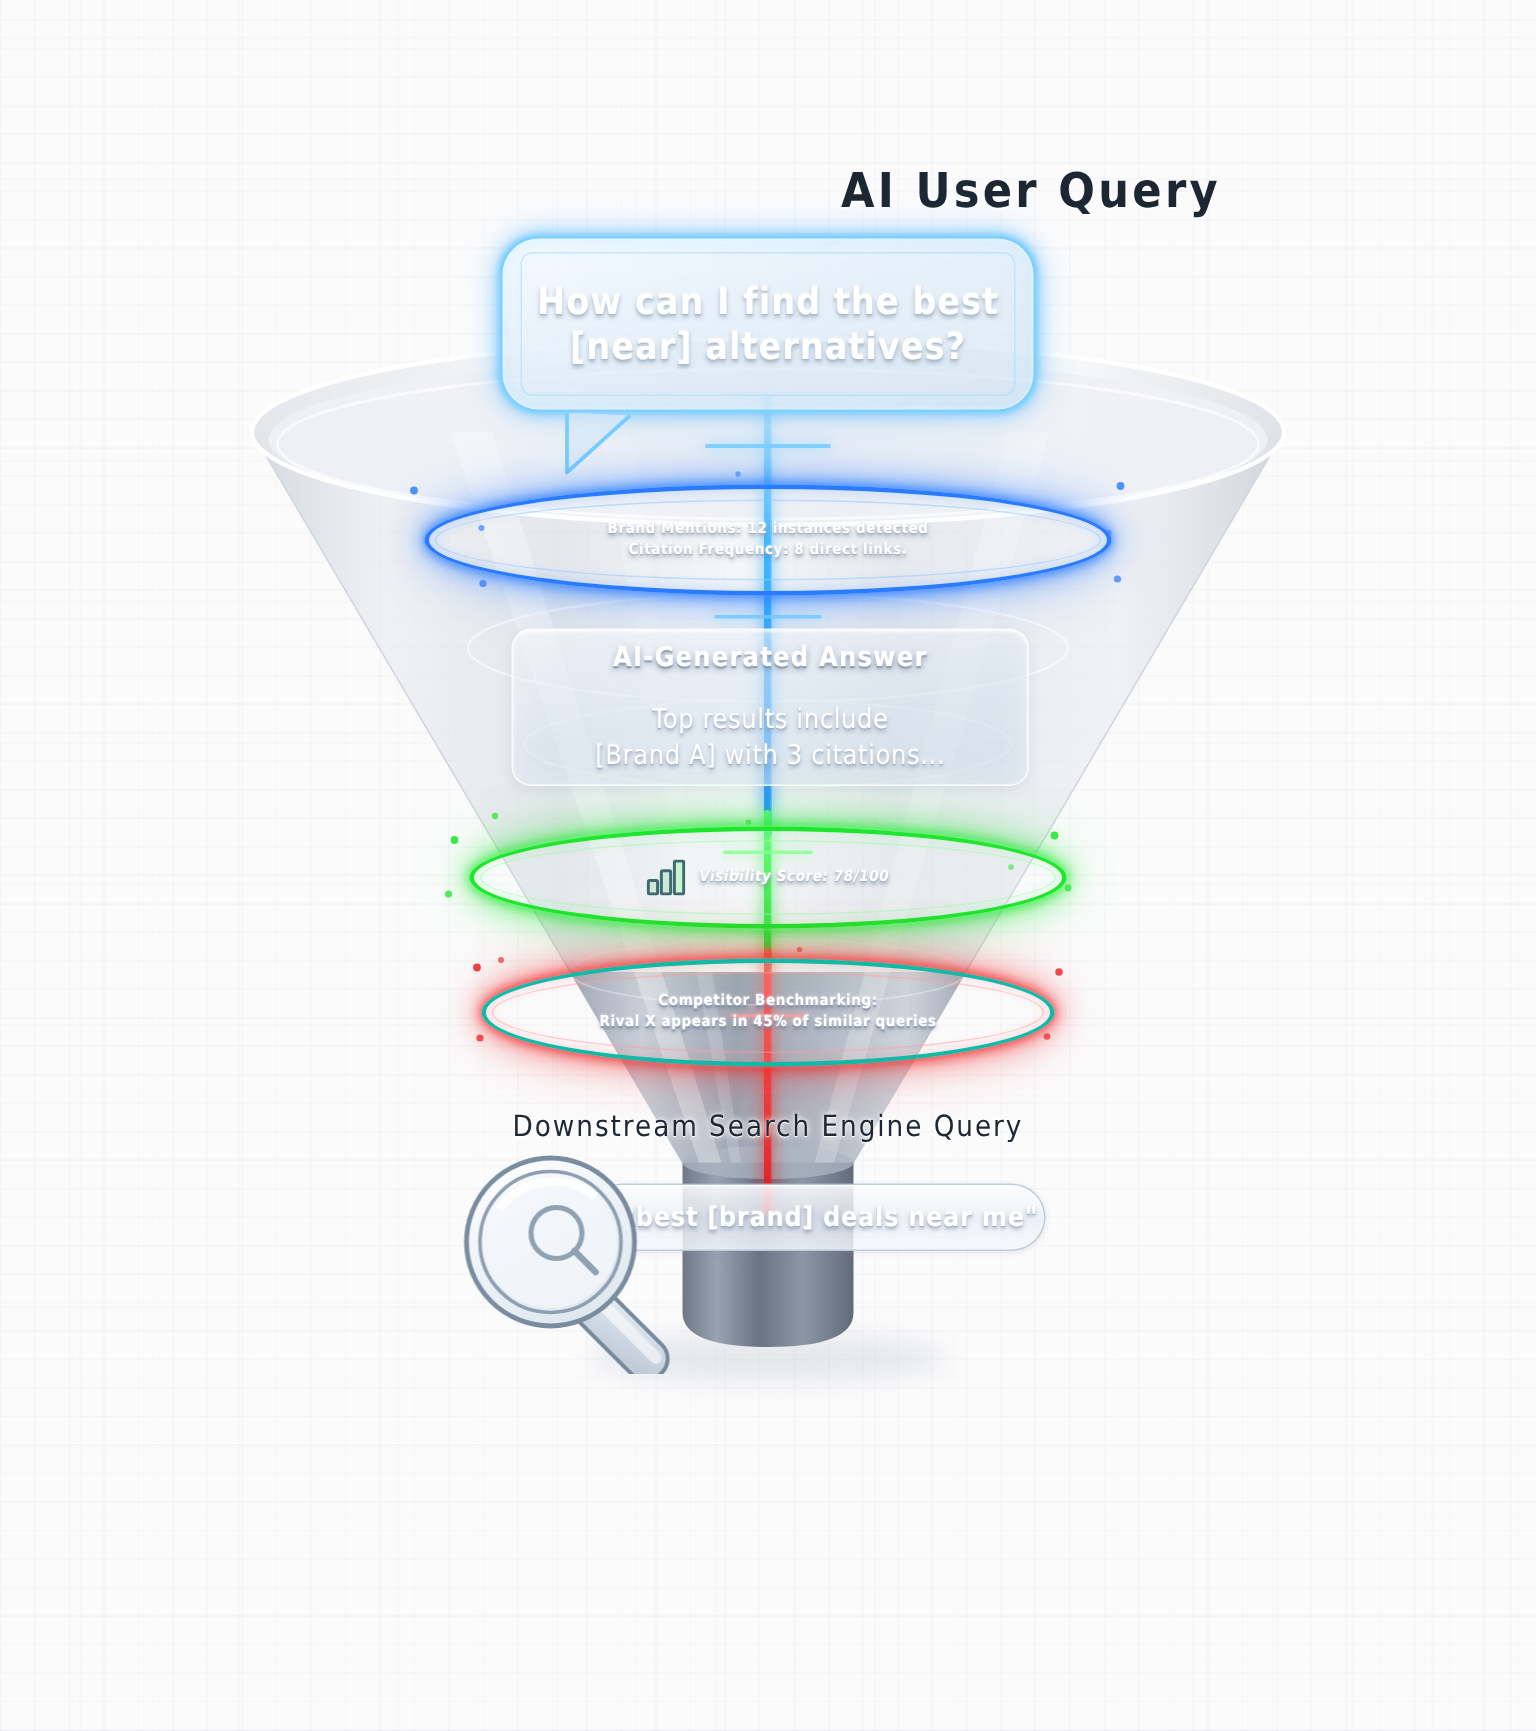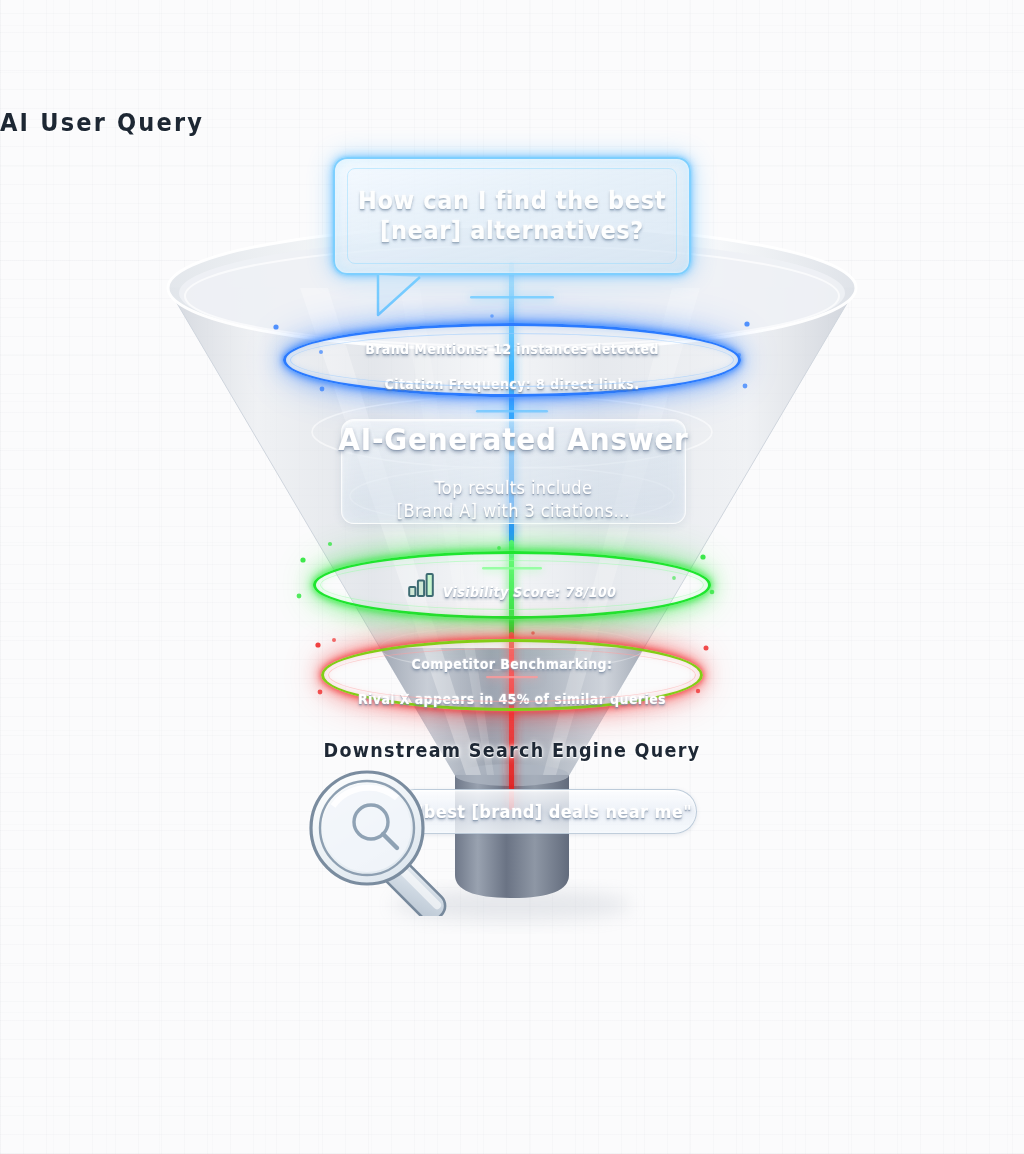--- a/index.html
+++ b/index.html
@@ -32,32 +32,32 @@
   #funnel-group { position: absolute; left: 0; top: 0; width: 1024px; height: 1000px; }
 
   
   .techno {
     font-family: "DejaVu Sans", "Liberation Sans", sans-serif;
     letter-spacing: 1.5px;
     font-stretch: condensed;
   }
   #title-ai-user-query {
     position: absolute; top: 108px; left: 0; width: 814px;
-    text-align: left;
-    font-size: 25px; font-weight: 700;
+    text-align: right;
+    font-size: 32px; font-weight: 700;
     color: #1d2733;
     letter-spacing: 2.2px;
     text-shadow: 0 1px 0 #fff;
   }
 
   
   #speech-bubble {
     position: absolute; left: 333px; top: 157px;
     width: 358px; height: 118px;
-    border-radius: 14px;
+    border-radius: 26px;
     border: 2.5px solid rgba(120,205,255,0.95);
     background: linear-gradient(165deg, rgba(244,250,255,0.80) 0%, rgba(222,236,248,0.72) 45%, rgba(205,223,240,0.66) 100%);
     box-shadow:
       0 0 3px rgba(120,205,255,0.9),
       0 0 10px rgba(90,185,255,0.75),
       0 0 24px rgba(80,180,255,0.45),
       inset 0 0 14px rgba(180,230,255,0.55),
       inset 0 0 3px rgba(255,255,255,0.9);
     display: flex; flex-direction: column;
     align-items: center; justify-content: center;
@@ -88,28 +88,27 @@
 
   
   .neon-ellipse {
     position: absolute;
     border-radius: 50%;
     display: flex; flex-direction: column;
     align-items: center; justify-content: center;
     text-align: center;
   }
   .ellipse-text {
-    font-size: 14px; font-weight: 600; color: #ffffff;
+    font-size: 10px; font-weight: 600; color: #ffffff;
     letter-spacing: 0.4px; line-height: 1.42;
     white-space: nowrap;
     text-shadow:
       0 0 2px rgba(255,255,255,0.9),
       0 1px 1px rgba(100,120,145,0.9),
       0 2px 3px rgba(80,100,130,0.55);
-    margin-top: 15px;
   }
 
   #ellipse-brand-mentions {
     left: 283px; top: 323px; width: 458px; height: 74px;
     border: 3px solid #2b7bff;
     box-shadow:
       0 0 3px #63a6ff, 0 0 9px #2b7bff, 0 0 22px rgba(43,123,255,0.65),
       0 0 44px rgba(43,123,255,0.33),
       inset 0 0 10px rgba(90,160,255,0.35);
   }
@@ -126,21 +125,21 @@
       0 0 44px rgba(31,229,47,0.3),
       inset 0 0 10px rgba(120,255,140,0.3);
   }
   #ellipse-visibility::after {
     content: ""; position: absolute; left: 4px; right: 4px; top: 6px; bottom: 6px;
     border-radius: 50%; border: 1.5px solid rgba(150,255,165,0.5);
   }
 
   #ellipse-competitor {
     left: 321px; top: 639px; width: 382px; height: 72px;
-    border: 3px solid #84cc16;
+    border: 3px solid #14b8a6;
     box-shadow:
       0 0 3px #ff7575, 0 0 9px #ef2222, 0 0 22px rgba(239,34,34,0.58),
       0 0 44px rgba(239,34,34,0.3),
       inset 0 0 10px rgba(255,120,120,0.28);
   }
   #ellipse-competitor::after {
     content: ""; position: absolute; left: 4px; right: 4px; top: 6px; bottom: 6px;
     border-radius: 50%; border: 1.5px solid rgba(255,160,160,0.5);
   }
 
@@ -154,41 +153,41 @@
     border: 1.5px solid rgba(255,255,255,0.85);
     background: linear-gradient(170deg, rgba(238,244,250,0.62) 0%, rgba(214,226,238,0.55) 50%, rgba(198,212,228,0.5) 100%);
     box-shadow:
       inset 0 1px 2px rgba(255,255,255,0.9),
       inset 0 0 18px rgba(255,255,255,0.35),
       0 2px 8px rgba(120,140,165,0.16);
     display: flex; flex-direction: column;
     align-items: center; justify-content: center;
   }
   #ai-answer-title {
-    font-size: 31px; font-weight: 600; color: #ffffff;
+    font-size: 18px; font-weight: 600; color: #ffffff;
     letter-spacing: 0.8px; margin-bottom: 19px; white-space: nowrap;
     text-shadow:
       0 0 2px rgba(255,255,255,0.9),
       0 1px 1px rgba(100,120,148,0.9),
       0 2px 4px rgba(80,100,130,0.6);
   }
   .ai-answer-line {
     font-size: 18px; font-weight: 400; color: #ffffff;
     letter-spacing: 0.4px; line-height: 1.3; white-space: nowrap;
     text-shadow:
       0 0 2px rgba(255,255,255,0.9),
       0 1px 1px rgba(100,120,148,0.9),
       0 2px 3px rgba(80,100,130,0.5);
   }
 
   
   #downstream-label {
     position: absolute; top: 739px; left: 0; width: 1024px;
     text-align: center;
-    font-size: 19.5px; font-weight: 700;
+    font-size: 19.5px; font-weight: 400;
     color: #1e2835; letter-spacing: 1.3px;
     text-shadow: 0 0 3px rgba(255,255,255,0.95), 0 0 6px rgba(255,255,255,0.9), 0 1px 0 #fff;
   }
   #search-bar {
     position: absolute; left: 392px; top: 789px;
     width: 305px; height: 45px;
     border-radius: 23px;
     border: 1.5px solid rgba(160,180,200,0.65);
     background: linear-gradient(180deg, rgba(252,253,255,0.88) 0%, rgba(232,238,246,0.78) 52%, rgba(244,248,252,0.85) 100%);
     box-shadow: inset 0 1px 2px rgba(255,255,255,0.95), 0 1px 4px rgba(120,140,165,0.18);

